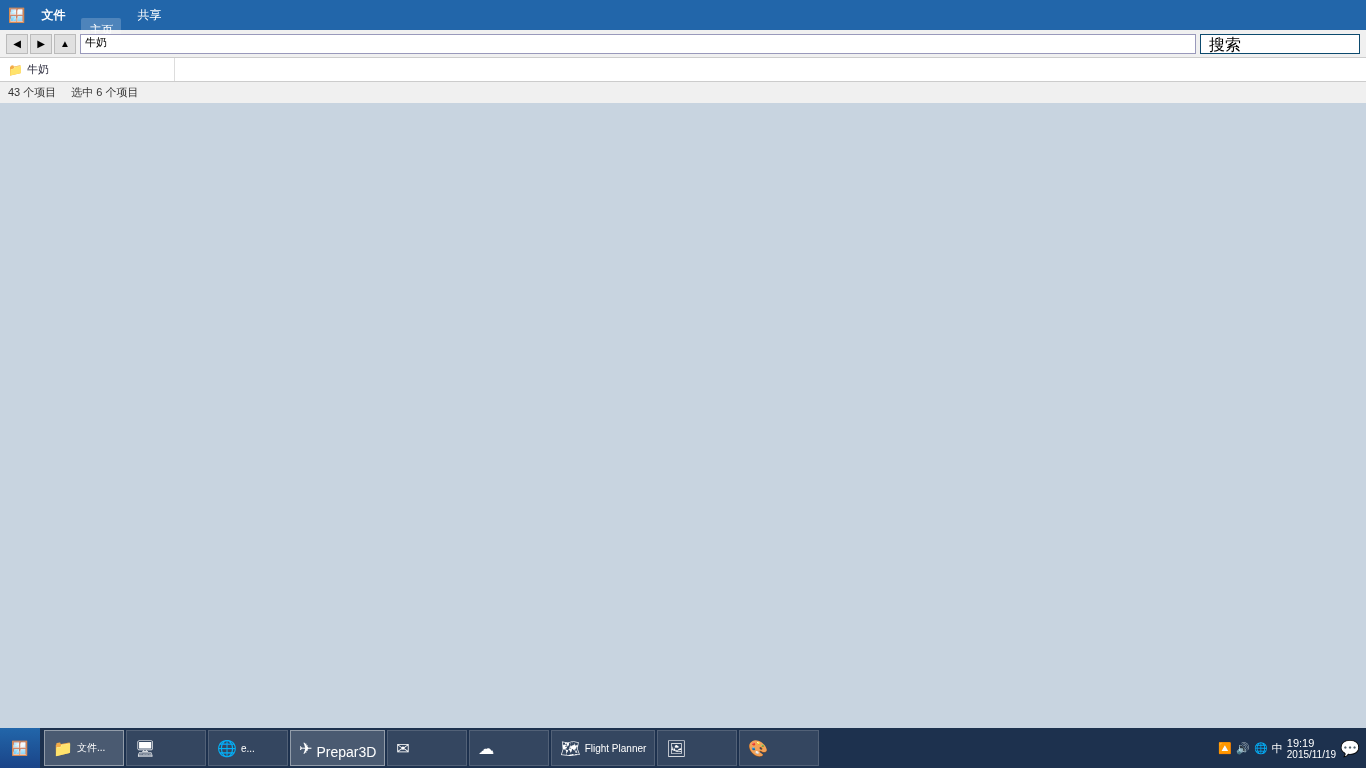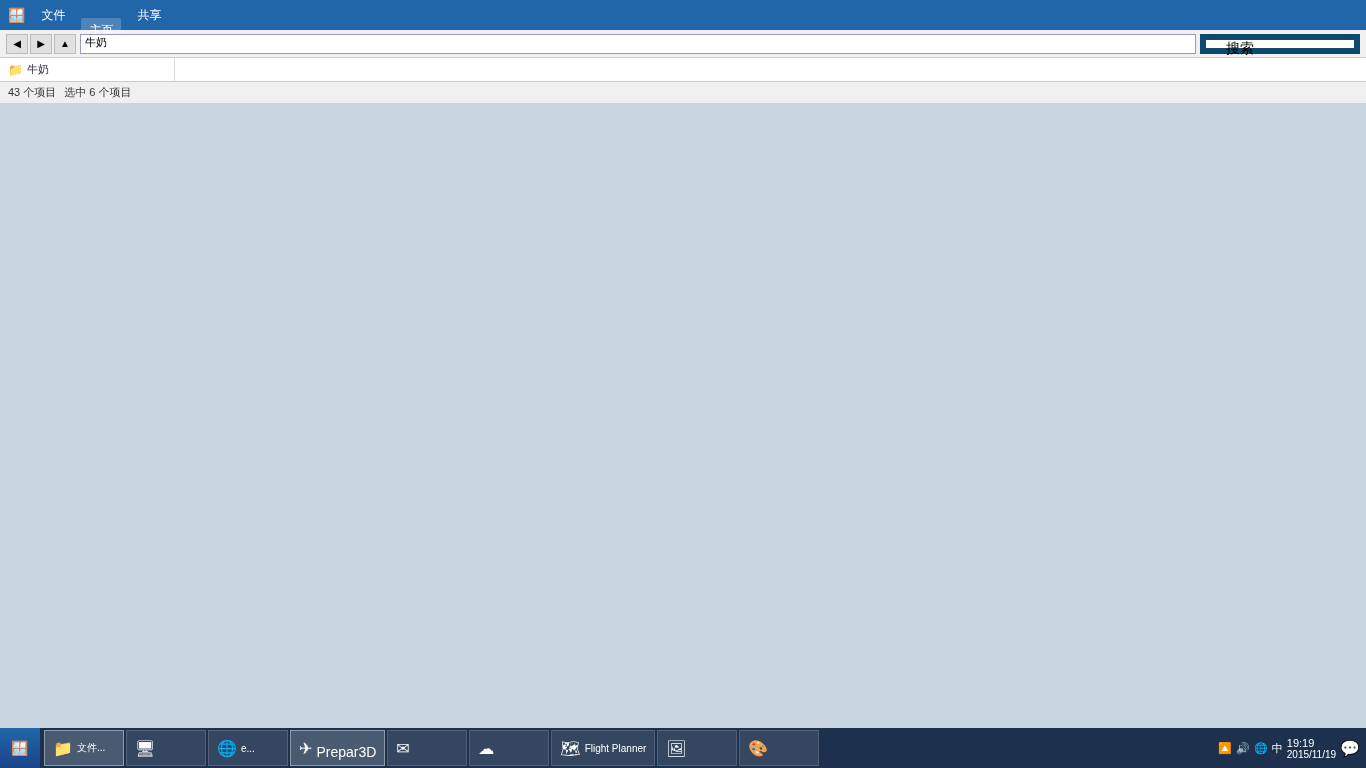--- a/index.html
+++ b/index.html
@@ -36,24 +36,24 @@
       flex: 1;
       height: 20px;
       border: 1px solid #99b;
       background: white;
       padding: 0 4px;
       font-size: 11px;
     }
     .search-box {
       width: 160px;
       height: 20px;
-      border: 6px solid #0c4a6e;
-      background: white;
-      padding: 0 20px;
-      font-size: 14px;
+      border: 1px solid #0c4a6e;
+      background: white;
+      padding: 0 8px;
+      font-size: 16px;
     }
 
     
     .main-area {
       display: flex;
       flex: 1;
       overflow: hidden;
     }
 
     
@@ -75,21 +75,21 @@
     
     .statusbar {
       height: 22px;
       background: #f0f0f0;
       border-top: 1px solid #ccc;
       display: flex;
       align-items: center;
       padding: 0 8px;
       font-size: 11px;
       color: #333;
-      gap: 8px;
+      gap: 15px;
     }
 
     
     .win-taskbar {
       position: absolute;
       bottom: 0;
       left: 0;
       right: 0;
       height: 40px;
       background: rgba(20,40,70,0.95);
@@ -154,21 +154,21 @@
       cursor: pointer;
       display: flex; align-items: center; gap: 4px;
     }
     .sidebar-folder-icon { font-size: 12px; }
   </style>
 </head>
 <body>
 
 <div class="win-top-bar">
   <span class="win-top-icon">🪟</span>
-  <span style="cursor:pointer;padding:4px 8px;">文件</span>
+  <span style="cursor:pointer;padding:4px 8px;font-weight:bold;">文件</span>
   <span style="cursor:pointer;padding:4px 8px;background:rgba(255,255,255,0.2);border-radius:2px;margin-top:30px;">主页</span>
   <span style="cursor:pointer;padding:4px 8px;font-family:Liberation Mono, monospace;">共享</span>
 </div>
 
 <div class="addressbar">
   <div class="addressbar-nav">
     <div class="nav-btn">◀</div>
     <div class="nav-btn">▶</div>
     <div class="nav-btn">▲</div>
   </div>

